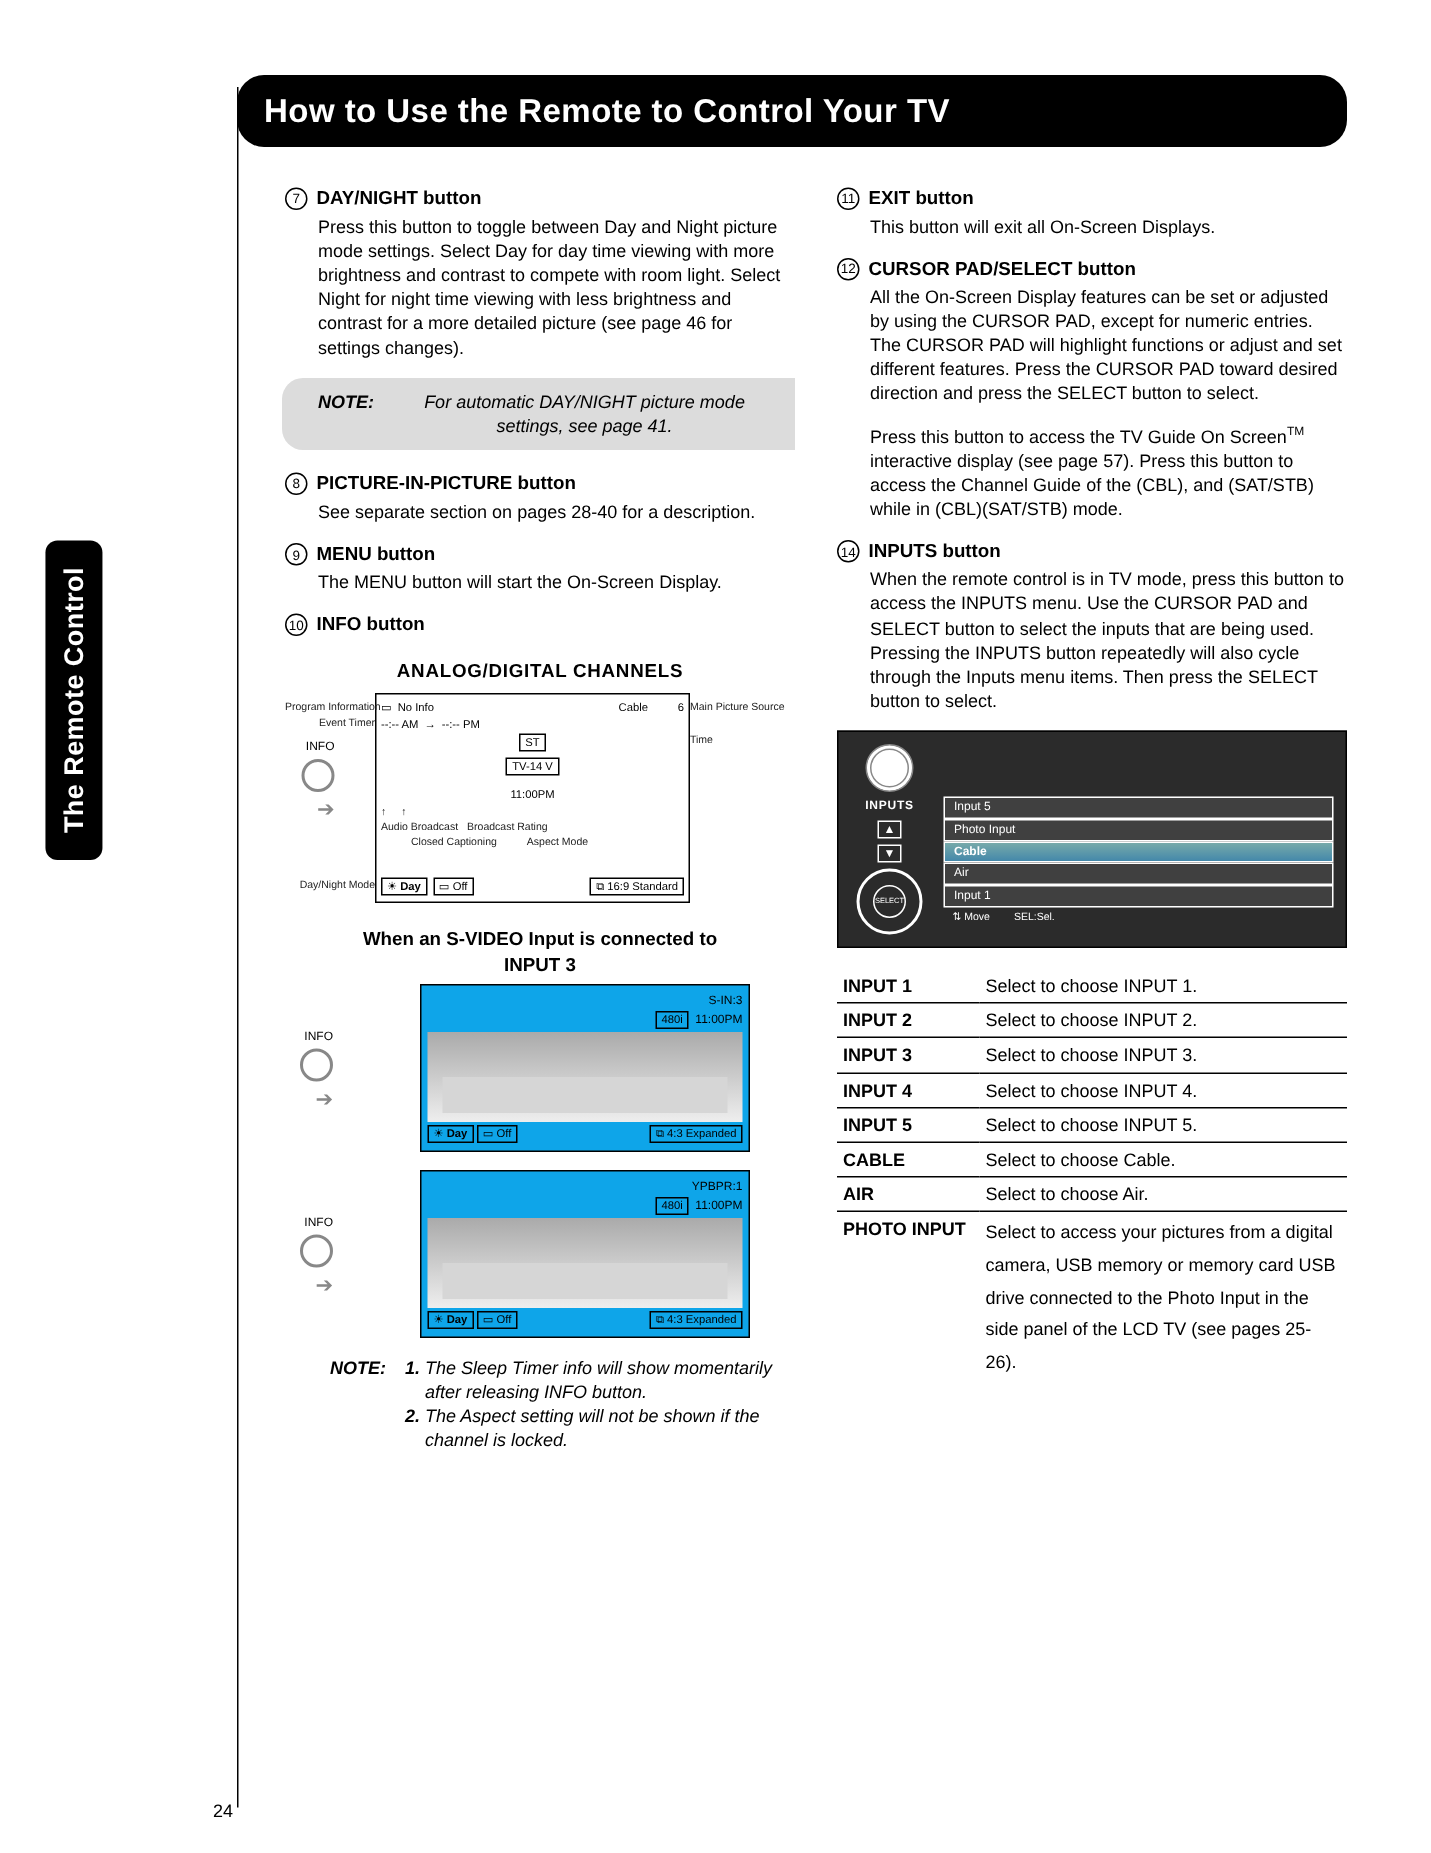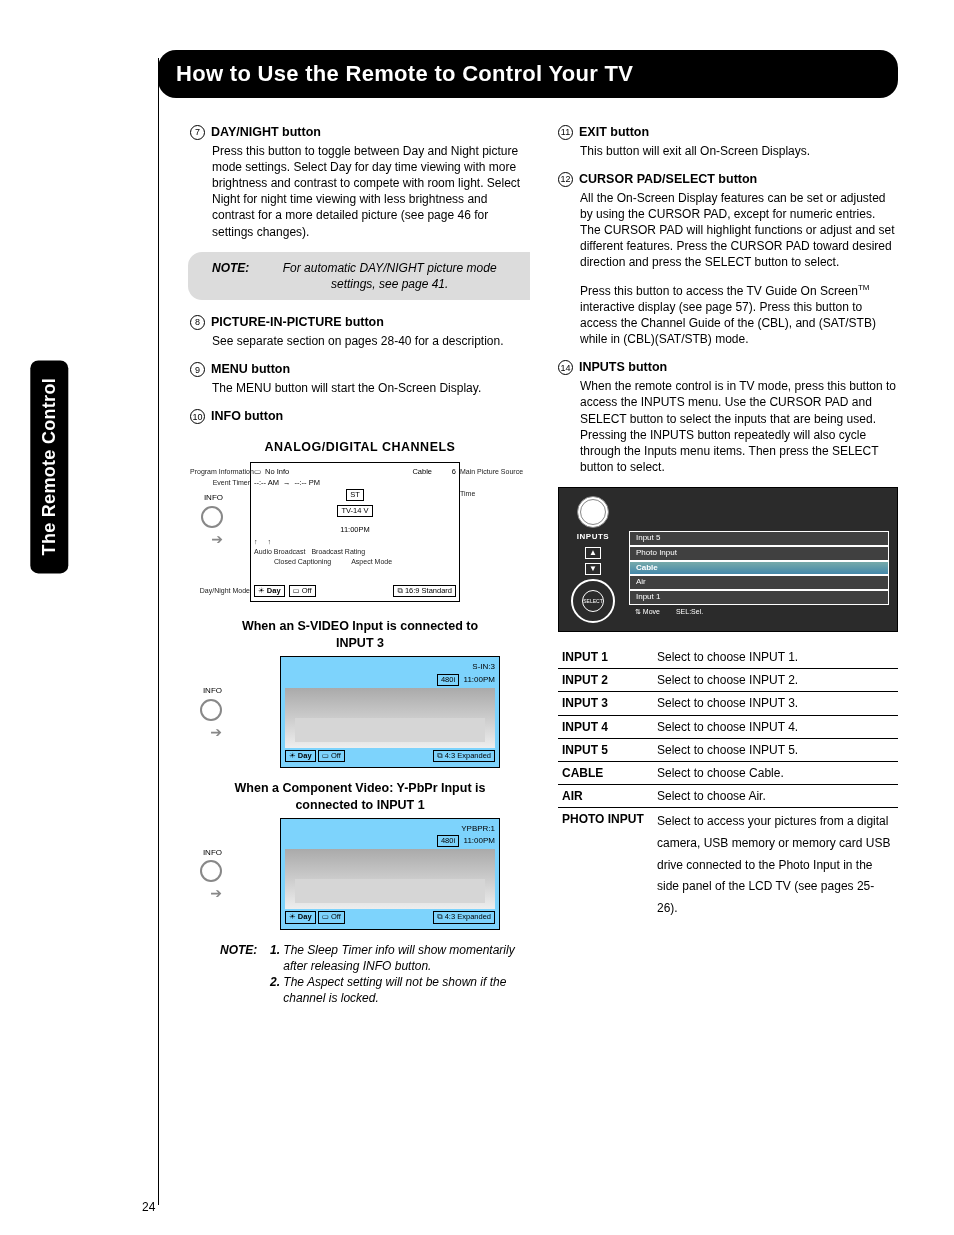--- a/index.html
+++ b/index.html
@@ -84,21 +84,21 @@
   .subhead-sm { font-weight: 900; text-align: center; margin: 10px 40px 4px; font-size: 12.5px; }
 
   
   .diagram {
     border: 1px solid #000;
     margin: 4px auto 12px;
     width: 220px;
     font-size: 8px;
     position: relative;
     padding: 4px;
-    background:#7dd3fc;
+    background:#0ea5e9;
   }
   .diagram-row { display:flex; justify-content:space-between; align-items:center; gap:4px; margin:1px 0;}
   .tag { border:1px solid #000; padding:0 3px; font-size:7.5px; display:inline-block; }
   .diagram-img {
     height: 60px;
     background: linear-gradient(#aaa, #eee);
     margin: 2px 0;
     position: relative;
   }
   .diagram-img::after{
@@ -305,21 +305,20 @@
             <span><span class="tag">480i</span>&nbsp;&nbsp;<span>11:00PM</span></span>
           </div>
         <div class="diagram-img"></div>
         <div class="diagram-row">
           <span><span class="tag">☀ <b>Day</b></span> <span class="tag">▭ <span>Off</span></span></span>
           <span class="tag">⧉ <span>4:3 Expanded</span></span>
         </div>
       </div>
     </div>
 
-    <div class="subhead-sm">When a Component Video: Y-PbPr Input is connected to INPUT 1</div>
     <div class="diag-wrap">
       <div class="info-btn">
         <span>INFO</span>
         <span class="circle"></span>
         <span class="arrow">➔</span>
       </div>
       <div class="diagram">
         <div class="diagram-row">
             <span></span>
             <span>YPBPR:1</span>

